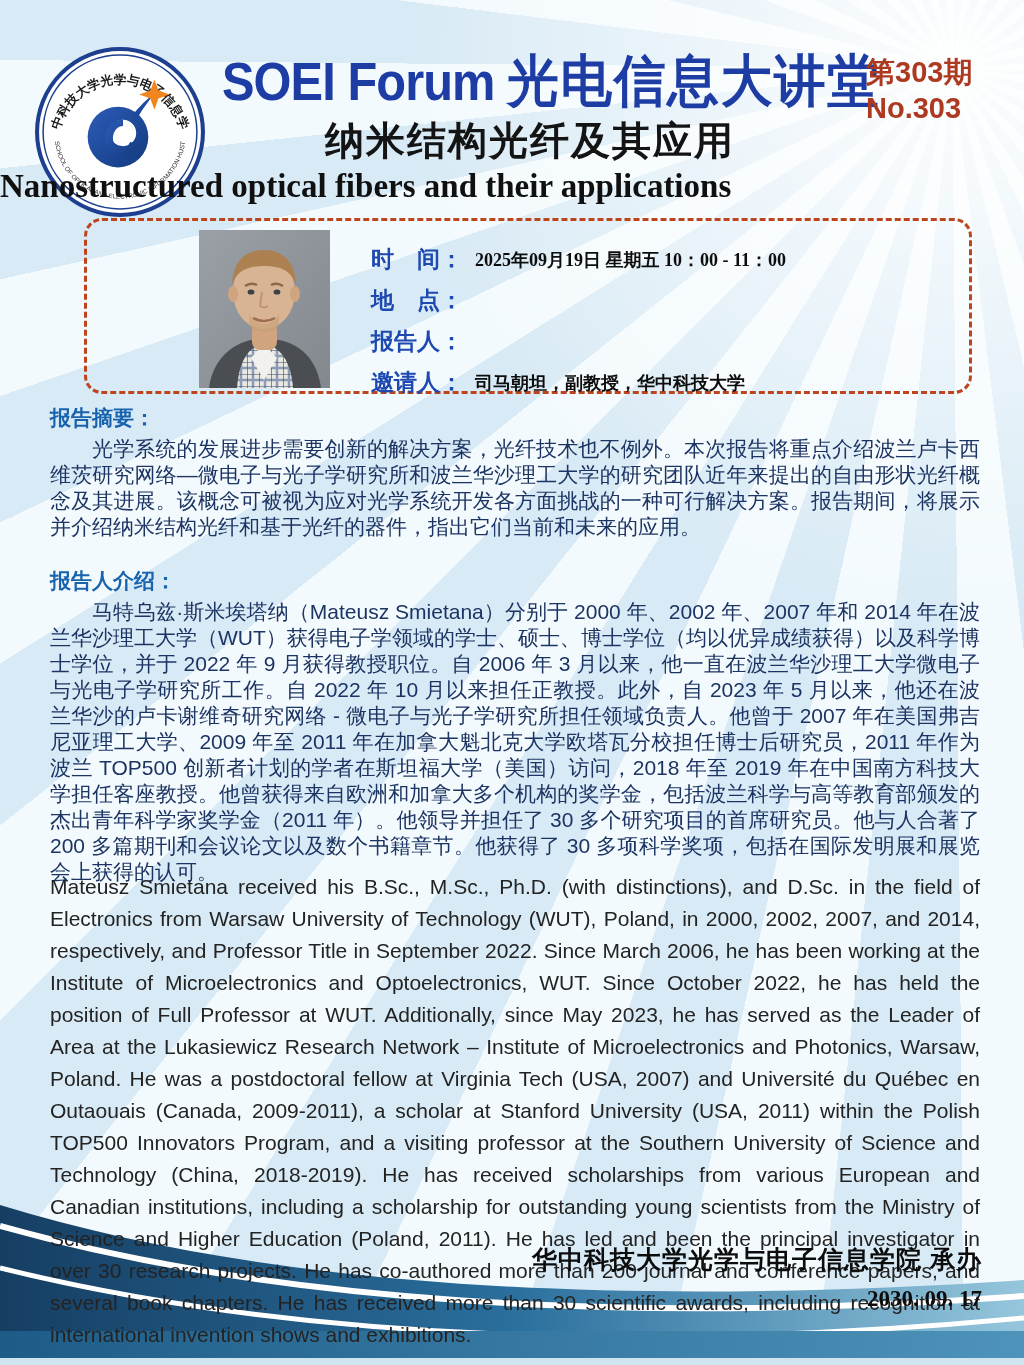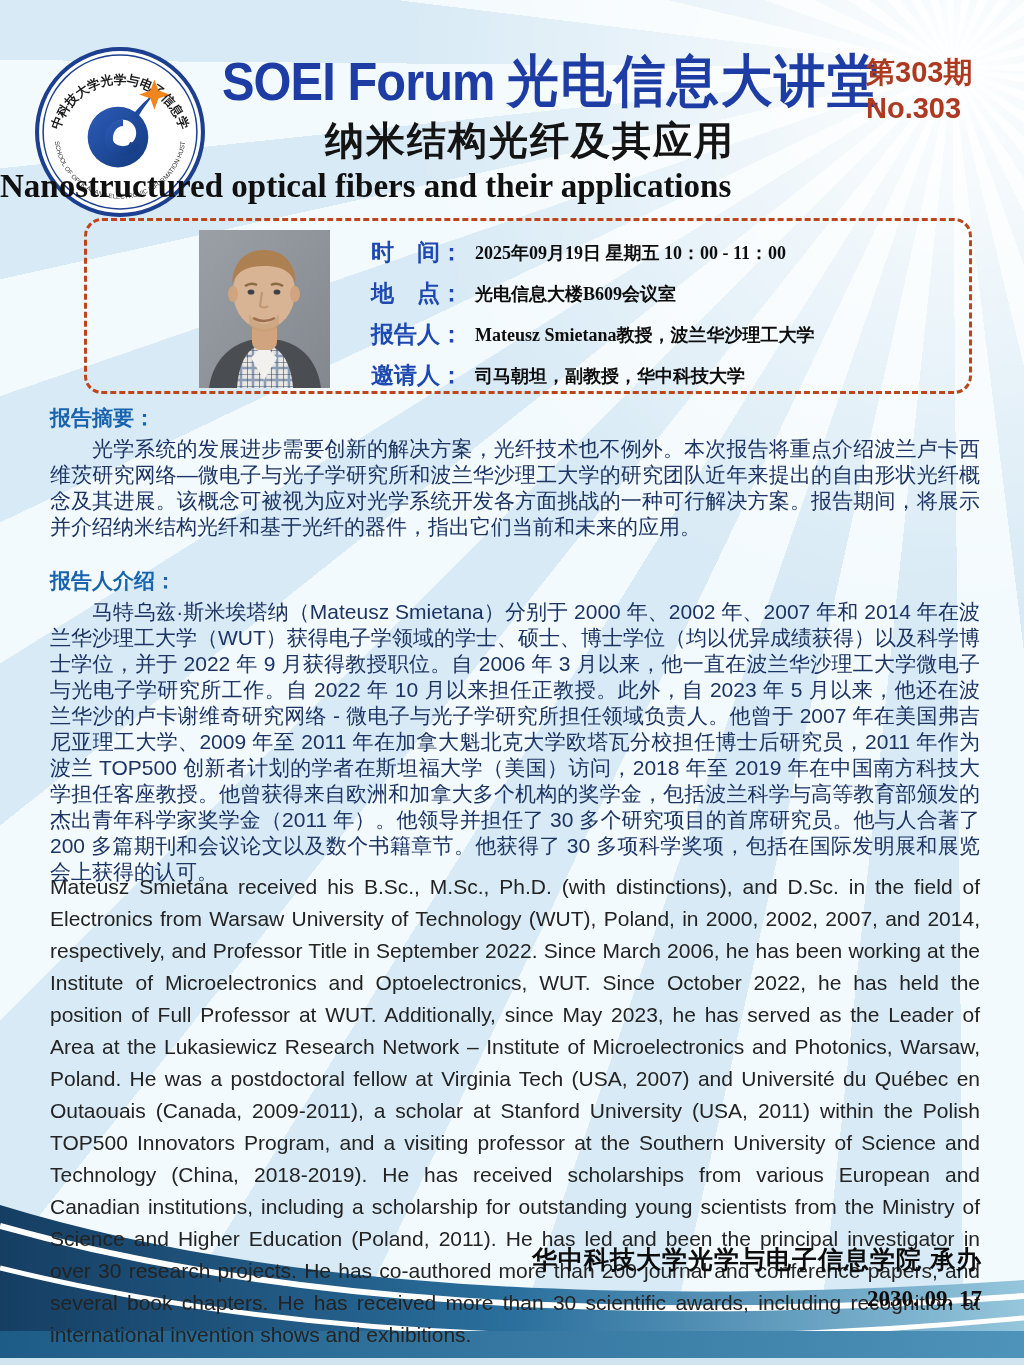--- a/index.html
+++ b/index.html
@@ -31,21 +31,21 @@
   .subtitle-en{
     position:absolute;left:0;right:0;top:168px;
     font-family:"Liberation Serif",serif;font-size:33px;font-weight:bold;color:#101010;
   }
   
   .info-box{
     position:absolute;left:84px;top:218px;width:888px;height:176px;
     border:3px dashed #bc451d;border-radius:18px;box-sizing:border-box;
   }
   .speaker-photo{position:absolute;left:112px;top:9px;width:131px;height:158px;}
-  .info-rows{position:absolute;left:284px;top:11px;right:10px;}
+  .info-rows{position:absolute;left:284px;top:18px;right:10px;}
   .info-row{height:41px;display:flex;align-items:center;white-space:nowrap;}
   .info-label{color:#1d49b0;font-weight:bold;font-size:23px;width:104px;flex:0 0 auto;}
   .info-value{color:#0d0d0d;font-weight:bold;font-size:18px;font-family:"Liberation Serif","Liberation Sans",serif;}
   
   .section-heading{color:#1863ae;font-weight:bold;font-size:21px;}
   .para-cn{
     color:#1c3463;font-size:21px;line-height:26px;text-align:justify;
     text-indent:2em;margin:4px 0 0 0;
   }
   .abstract{position:absolute;left:50px;right:44px;top:404px;}
@@ -138,25 +138,23 @@
       <path d="M54 88 Q65 94 76 88" stroke="#9c6d4e" stroke-width="2.5" fill="none"></path>
       <path d="M50 84 Q65 104 80 84 L80 96 Q65 108 50 96 Z" fill="#c49e72" opacity=".55"></path>
     </svg>
     <div class="info-rows">
       <div class="info-row">
         <span class="info-label">时　间：</span>
         <span class="info-value">2025年09月19日 星期五 10：00 - 11：00</span>
       </div>
       <div class="info-row">
         <span class="info-label">地　点：</span>
-        <span class="info-value">光电信息大楼B609会议室</span>
       </div>
       <div class="info-row">
         <span class="info-label">报告人：</span>
-        <span class="info-value">Mateusz Smietana教授，波兰华沙理工大学</span>
       </div>
       <div class="info-row">
         <span class="info-label">邀请人：</span>
         <span class="info-value">司马朝坦，副教授，华中科技大学</span>
       </div>
     </div>
   </div>
 
   <div class="abstract">
     <div class="section-heading">报告摘要：</div>

